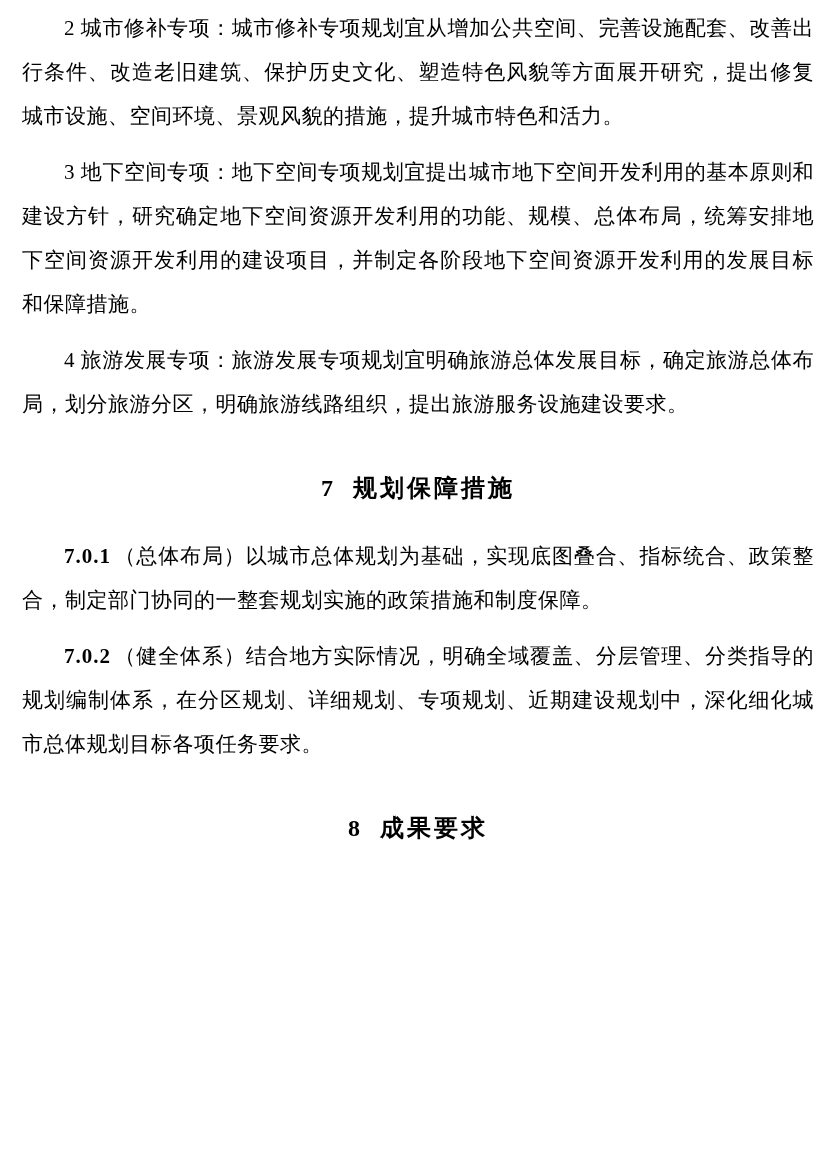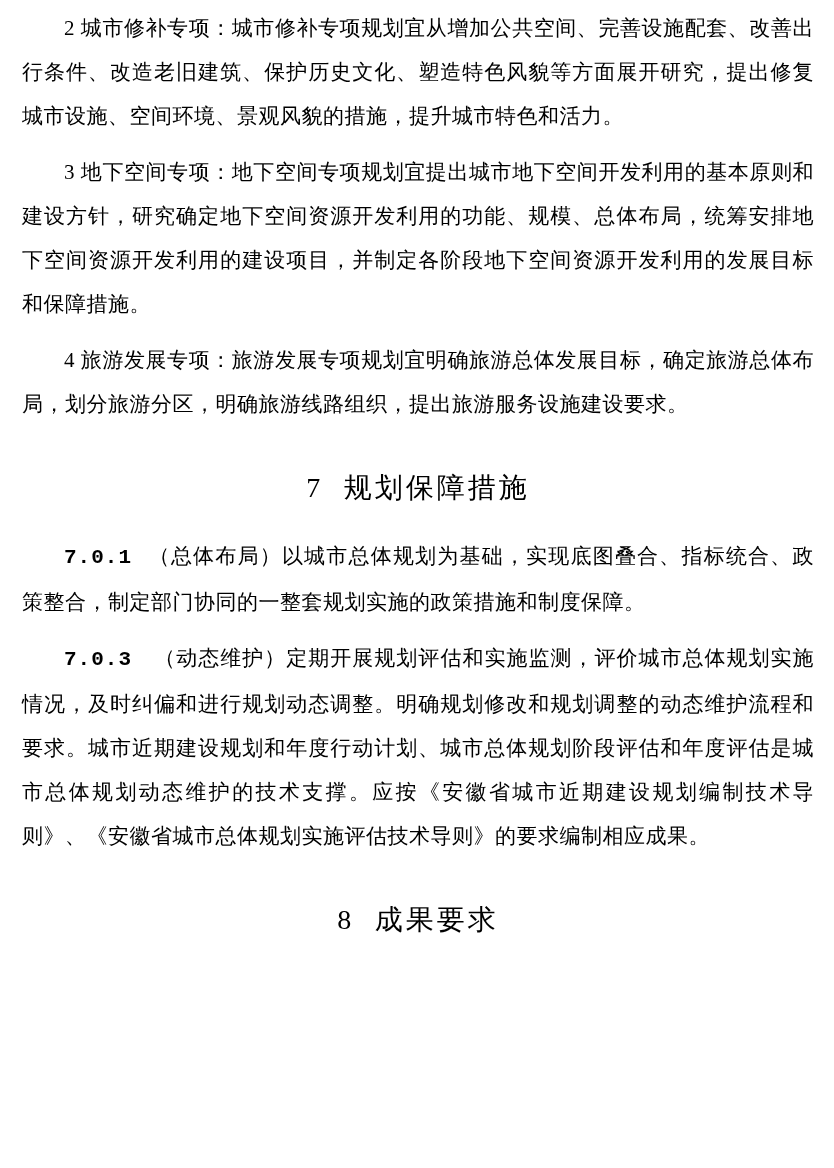--- a/index.html
+++ b/index.html
@@ -27,28 +27,27 @@
     font-size: 21px;
     line-height: 44px;
     text-align: justify;
     text-justify: inter-ideograph;
     text-indent: 2em;
     letter-spacing: 0.5px;
     word-break: break-all;
   }
   .clause-number {
     font-weight: bold;
-    margin-right: 16px;
+    margin-right: 3px;
     letter-spacing: 1px;
-    font-family: Liberation Mono, monospace;
   }
   .chapter-heading {
     margin: 40px 0 24px 0;
-    font-size: 28px;
-    font-weight: normal;
+    font-size: 24px;
+    font-weight: bold;
     line-height: 44px;
     text-align: center;
     letter-spacing: 1px;
   }
   .chapter-heading .heading-title {
     margin-left: 0.8em;
     letter-spacing: 3px;
   }
 </style>
 </head>
@@ -63,23 +62,23 @@
   <p class="body-para">4 旅游发展专项：旅游发展专项规划宜明确旅游总体发展目标，确定旅游总体布局，划分旅游分区，明确旅游线路组织，提出旅游服务设施建设要求。</p>
 
   <h2 class="chapter-heading">
     <span>7</span><span class="heading-title">规划保障措施</span>
   </h2>
 
   <p class="body-para">
     <span class="clause-number">7.0.1</span><span>（总体布局）以城市总体规划为基础，实现底图叠合、指标统合、政策整合，制定部门协同的一整套规划实施的政策措施和制度保障。</span>
   </p>
 
+  <p class="body-para">
+    <span class="clause-number">7.0.2</span><span>（健全体系）结合地方实际情况，明确全域覆盖、分层管理、分类指导的规划编制体系，在分区规划、详细规划、专项规划、近期建设规划中，深化细化城市总体规划目标各项任务要求。</span>
+  </p>
 
-  <p class="body-para">
-    <span class="clause-number">7.0.3</span><span> （动态维护）定期开展规划评估和实施监测，评价城市总体规划实施情况，及时纠偏和进行规划动态调整。明确规划修改和规划调整的动态维护流程和要求。城市近期建设规划和年度行动计划、城市总体规划阶段评估和年度评估是城市总体规划动态维护的技术支撑。应按《安徽省城市近期建设规划编制技术导则》、《安徽省城市总体规划实施评估技术导则》的要求编制相应成果。</span>
-  </p>
 
 
   <h2 class="chapter-heading">
     <span>8</span><span class="heading-title">成果要求</span>
   </h2>
 
 </div>
 
 </body></html>

